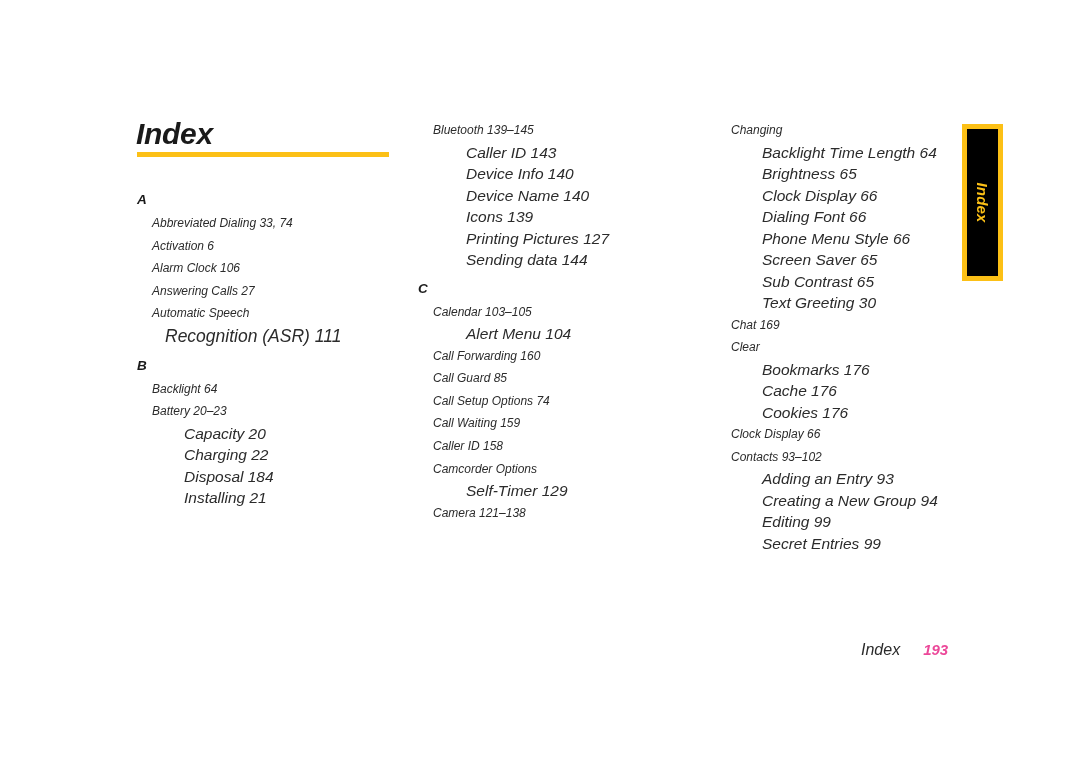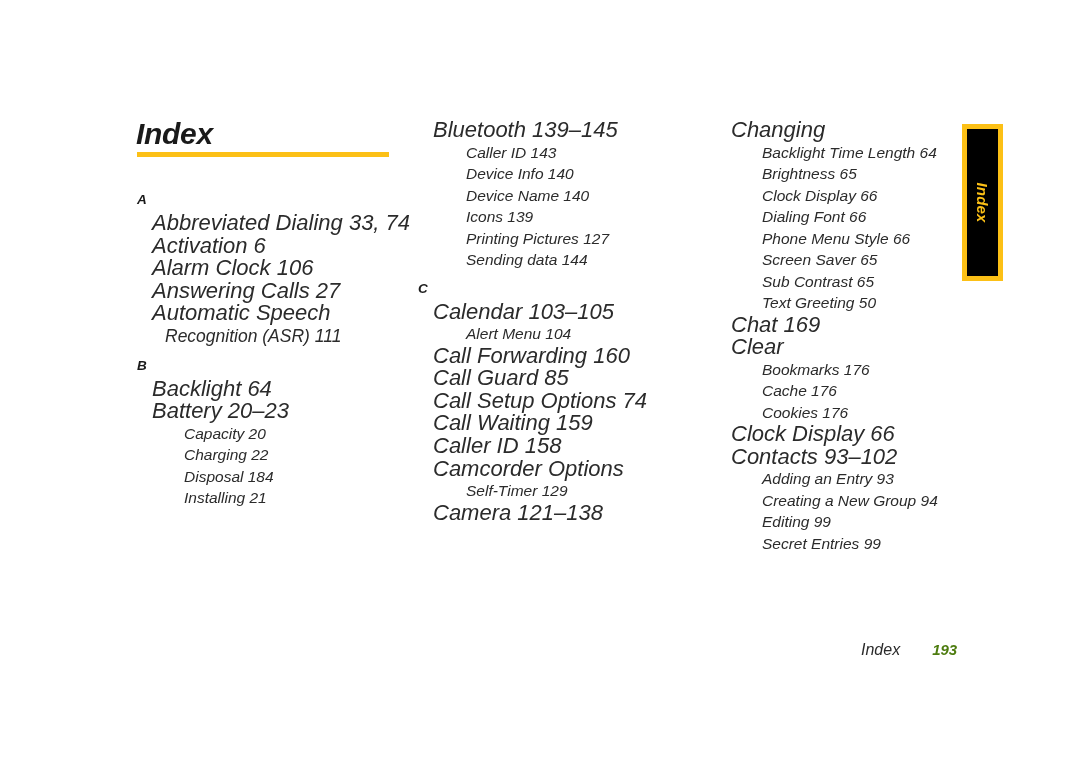--- a/index.html
+++ b/index.html
@@ -58,21 +58,21 @@
     margin: 0 0 2px 0;
     padding-left: 0px;
   }
   .entry {
     font-style: italic;
     color: #2b2b2b;
     white-space: nowrap;
   }
   
   .lvl1 {
-    font-size: 22px;
+    font-size: 12px;
     line-height: 22.6px;
     padding-left: 15px;
   }
   
   .lvl1w {
     font-size: 17.5px;
     line-height: 22.6px;
     padding-left: 28px;
   }
   
@@ -124,22 +124,22 @@
   }
   .footer-label {
     font-size: 16px;
     font-style: italic;
     color: #2b2b2b;
   }
   .footer-page {
     font-size: 15px;
     font-weight: bold;
     font-style: italic;
-    color: #4d7c0f;
-    margin-left: 32px;
+    color: #ec4899;
+    margin-left: 23px;
   }
 </style>
 </head>
 <body>
 
 <div>
 
   <div class="page-title">Index</div>
   <div class="title-rule"></div>
 
@@ -183,21 +183,21 @@
     </div>
   <div class="col col-3">
       <div class="entry lvl1">Changing</div>
       <div class="entry lvl2">Backlight Time Length 64</div>
       <div class="entry lvl2">Brightness 65</div>
       <div class="entry lvl2">Clock Display 66</div>
       <div class="entry lvl2">Dialing Font 66</div>
       <div class="entry lvl2">Phone Menu Style 66</div>
       <div class="entry lvl2">Screen Saver 65</div>
       <div class="entry lvl2">Sub Contrast 65</div>
-      <div class="entry lvl2">Text Greeting 50</div>
+      <div class="entry lvl2">Text Greeting 30</div>
       <div class="entry lvl1">Chat 169</div>
       <div class="entry lvl1">Clear</div>
       <div class="entry lvl2">Bookmarks 176</div>
       <div class="entry lvl2">Cache 176</div>
       <div class="entry lvl2">Cookies 176</div>
       <div class="entry lvl1">Clock Display 66</div>
       <div class="entry lvl1">Contacts 93–102</div>
       <div class="entry lvl2">Adding an Entry 93</div>
       <div class="entry lvl2">Creating a New Group 94</div>
       <div class="entry lvl2">Editing 99</div>

